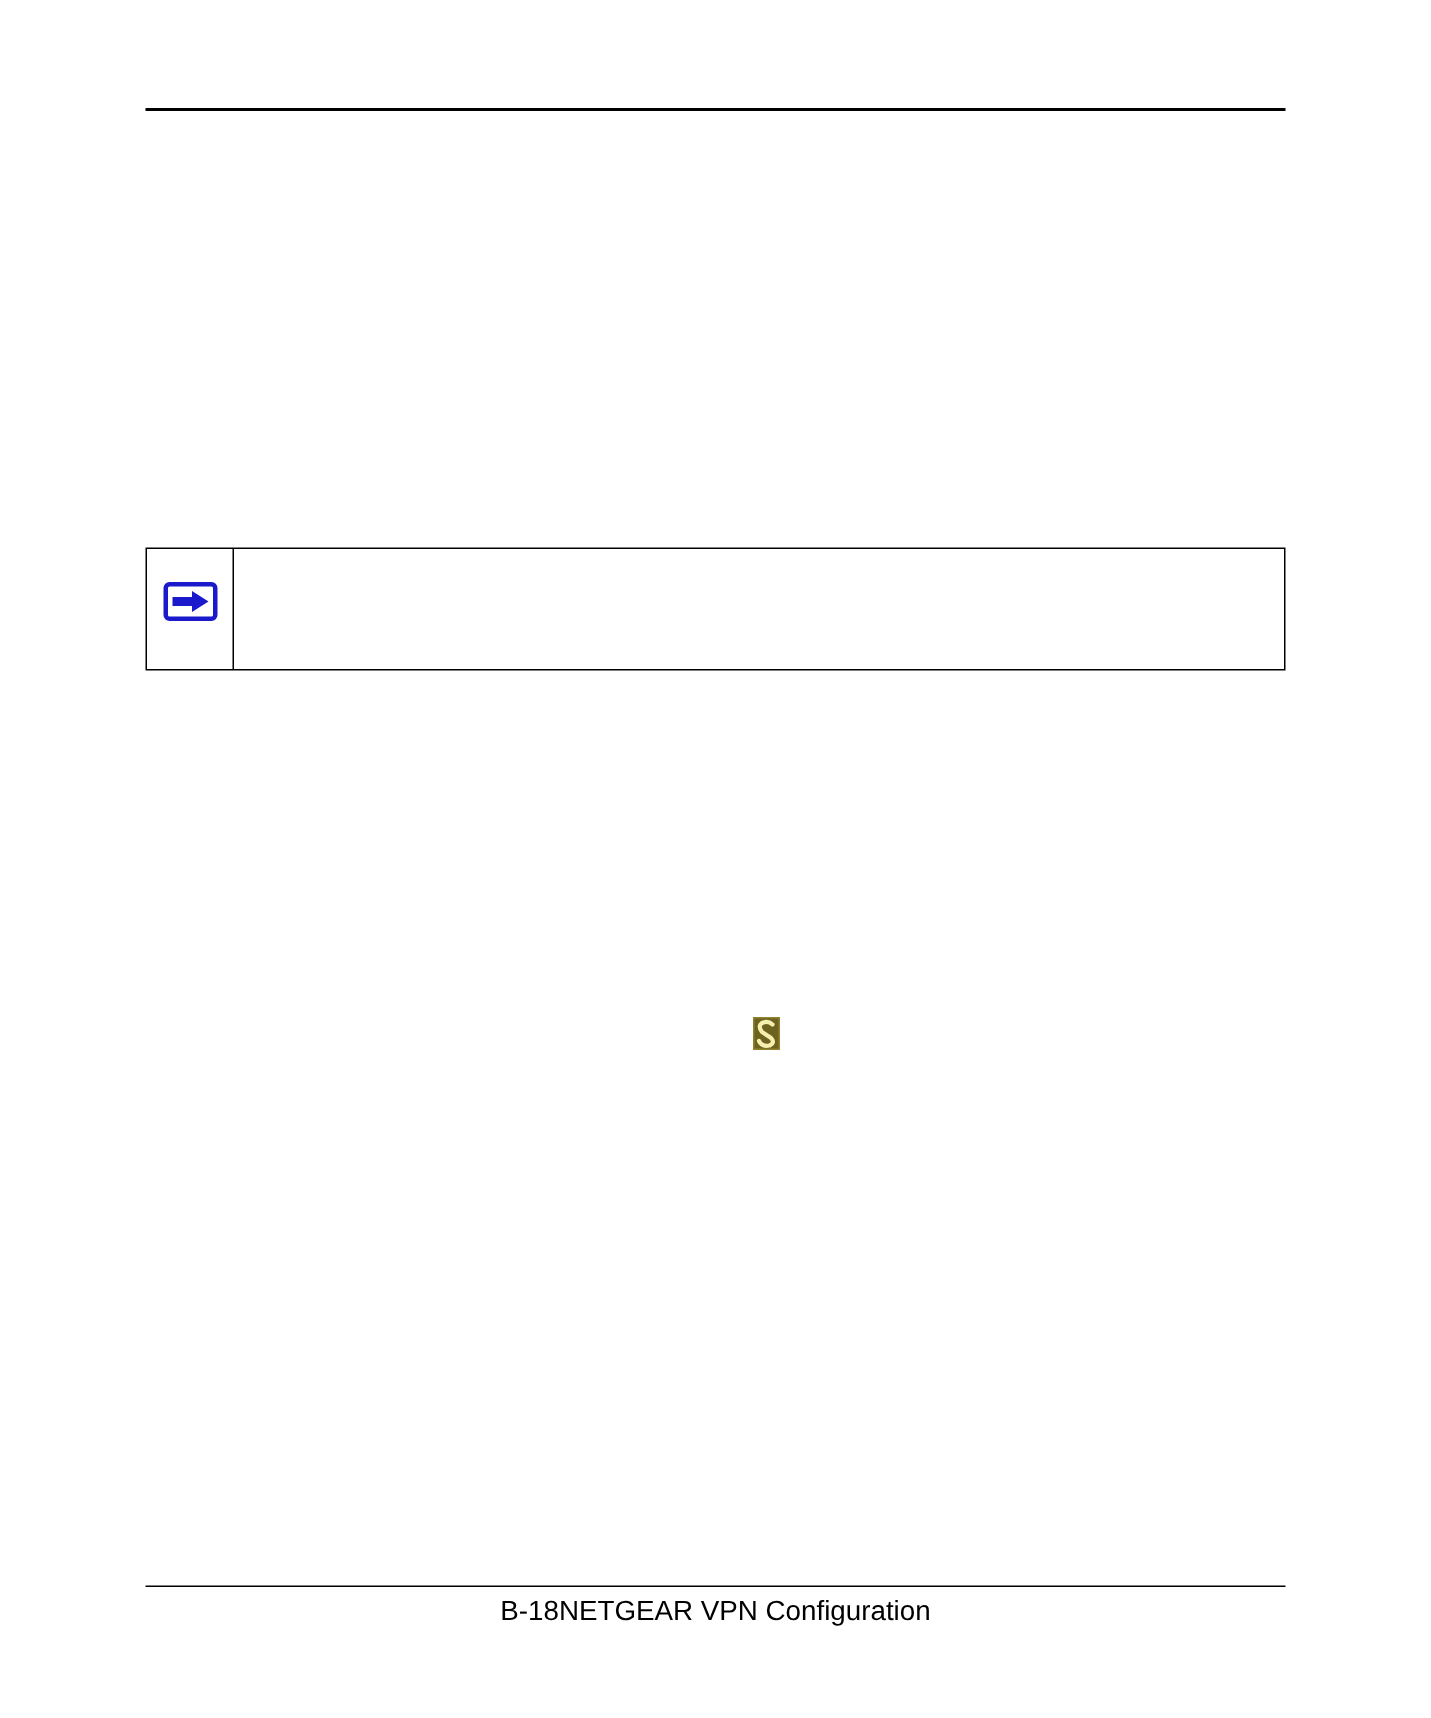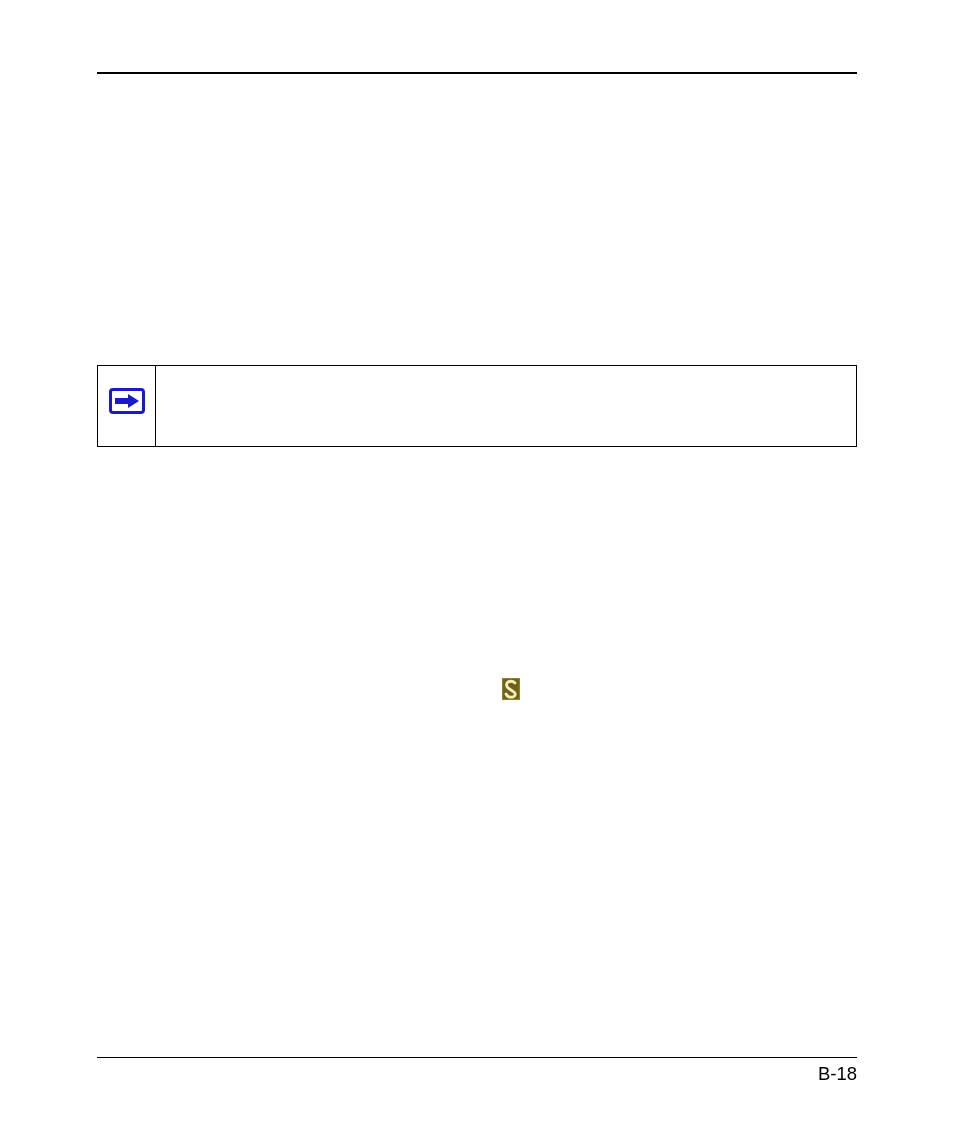--- a/index.html
+++ b/index.html
@@ -82,21 +82,21 @@
     width: 760px;
     height: 1px;
     background: #000;
   }
   .footer {
     position: absolute;
     left: 97px;
     top: 1063px;
     width: 760px;
     display: flex;
-    justify-content: flex-end;
+    justify-content: center;
     font-size: 18.5px;
     color: #000;
   }
 </style>
 </head>
 <body>
 
 <div class="page">
 
   <div class="top-rule"></div>
@@ -117,15 +117,16 @@
       <rect x="0" y="0" width="18" height="22" fill="#8f8330"></rect>
       <rect x="1" y="1" width="16" height="20" fill="#6e621f"></rect>
       <path d="M 13 5 Q 10 2 6 4 Q 3 6 6 10 Q 9 12 12 14 Q 15 17 11 19 Q 6 20 4 16" stroke="#f5f0b0" stroke-width="2.8" fill="none" stroke-linecap="round"></path>
     </svg>
   </div>
 
   <div class="bottom-rule"></div>
 
   <div class="footer">
     <span>B-18</span>
+    <span>NETGEAR VPN Configuration</span>
   </div>
 
 </div>
 
 </body></html>

